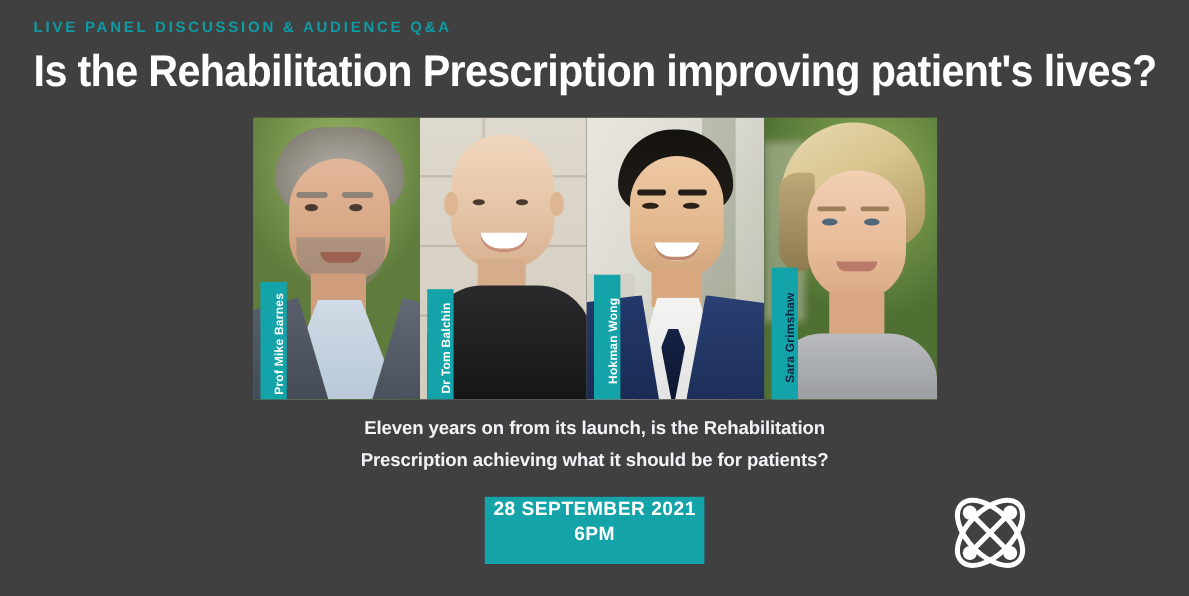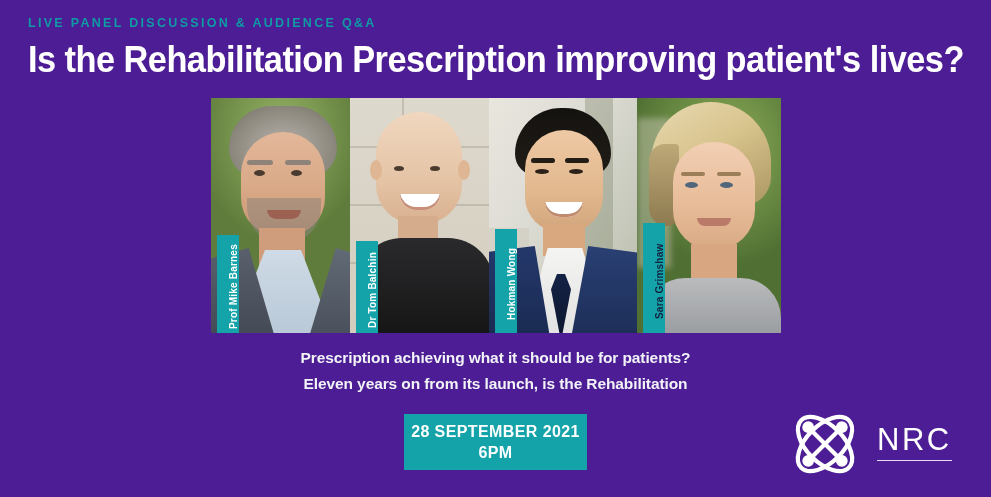--- a/index.html
+++ b/index.html
@@ -5,21 +5,21 @@
   html,body{margin:0;padding:0;}
   body{
     width:991px;height:497px;
     background:#1e2242;
     font-family:"Liberation Sans", sans-serif;
     overflow:hidden;
     position:relative;
   }
   .promo{
     position:absolute;inset:0;
-    background:#4c1d95;
+    background:#404040;
     padding-left:25px;
   }
 
   
   .eyebrow{
     position:absolute;left:28px;top:16px;
     color:#0f9ba3;
     font-size:12.5px;
     font-weight:bold;
     letter-spacing:2.3px;
@@ -244,21 +244,20 @@
   
   .date-btn{
     position:absolute;
     left:404px;top:414px;
     width:183px;height:56px;
     background:#13a3a8;
     color:#ffffff;
     display:flex;
     flex-direction:column;
     align-items:center;
-    justify-content:center;
     font-weight:bold;
     letter-spacing:0.4px;
   }
   .date-btn .d1{font-size:16px;line-height:21px;}
   .date-btn .d2{font-size:16px;line-height:21px;}
 
   
   .nrtimes{
     position:absolute;left:10px;top:392px;
     width:165px;height:100px;
@@ -387,22 +386,22 @@
         <div class="mouth"></div>
         <div class="neck"></div>
         <div class="top"></div>
       </div>
       <div class="name-tag nt4">Sara Grimshaw</div>
     </div>
 
   </div>
 
   <div class="subcopy">
+    <span>Eleven years on from its launch, is the Rehabilitation</span>
     <span>Prescription achieving what it should be for patients?</span>
-    <span>Eleven years on from its launch, is the Rehabilitation</span>
   </div>
 
   <div class="date-btn">
     <div class="d1">28 SEPTEMBER 2021</div>
     <div class="d2">6PM</div>
   </div>
 
 
   <div class="nrc">
     <span class="mark">
@@ -411,18 +410,17 @@
         <ellipse cx="50" cy="50" rx="40" ry="22" transform="rotate(-45 50 50)"></ellipse>
         <line x1="30" y1="30" x2="70" y2="70"></line>
         <line x1="70" y1="30" x2="30" y2="70"></line>
         <circle cx="30" cy="30" r="7" fill="#ffffff" stroke="none"></circle>
         <circle cx="70" cy="30" r="7" fill="#ffffff" stroke="none"></circle>
         <circle cx="30" cy="70" r="7" fill="#ffffff" stroke="none"></circle>
         <circle cx="70" cy="70" r="7" fill="#ffffff" stroke="none"></circle>
       </svg>
     </span>
     <span class="wordmark">
-      <span class="nrc-text">NRC</span>
       <span class="rule"></span>
     </span>
   </div>
 
 </div>
 
 </body></html>

